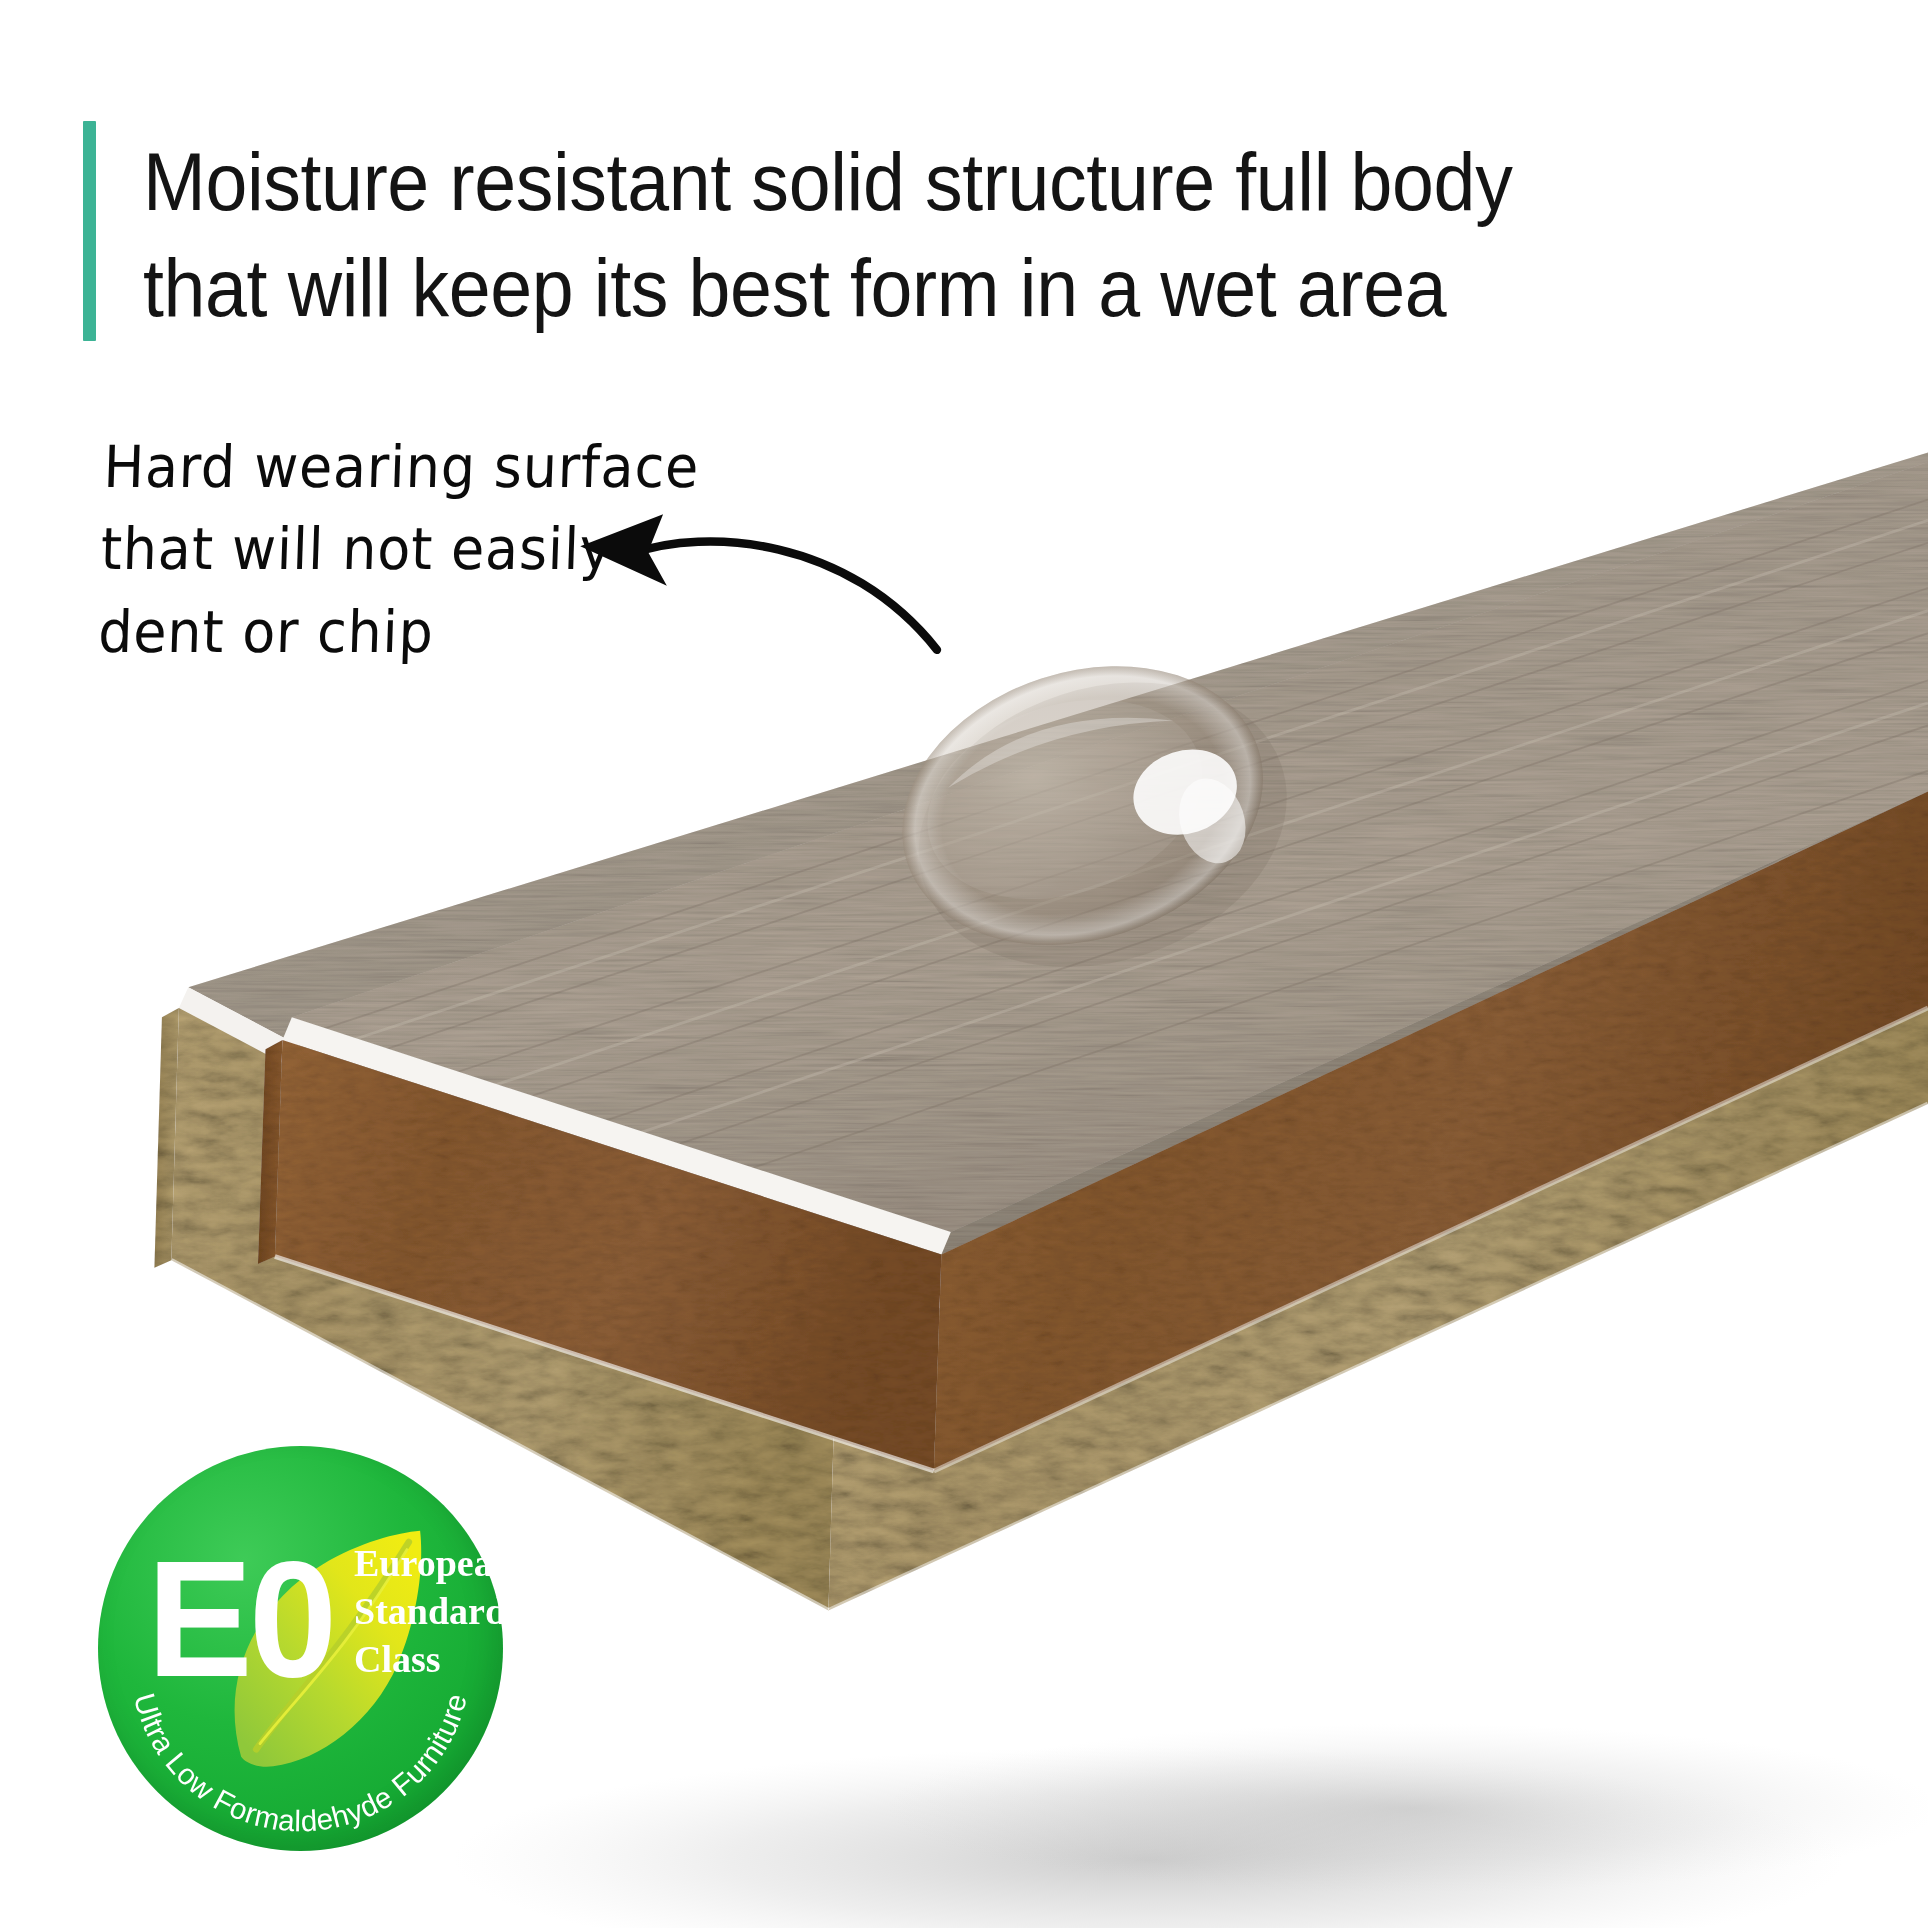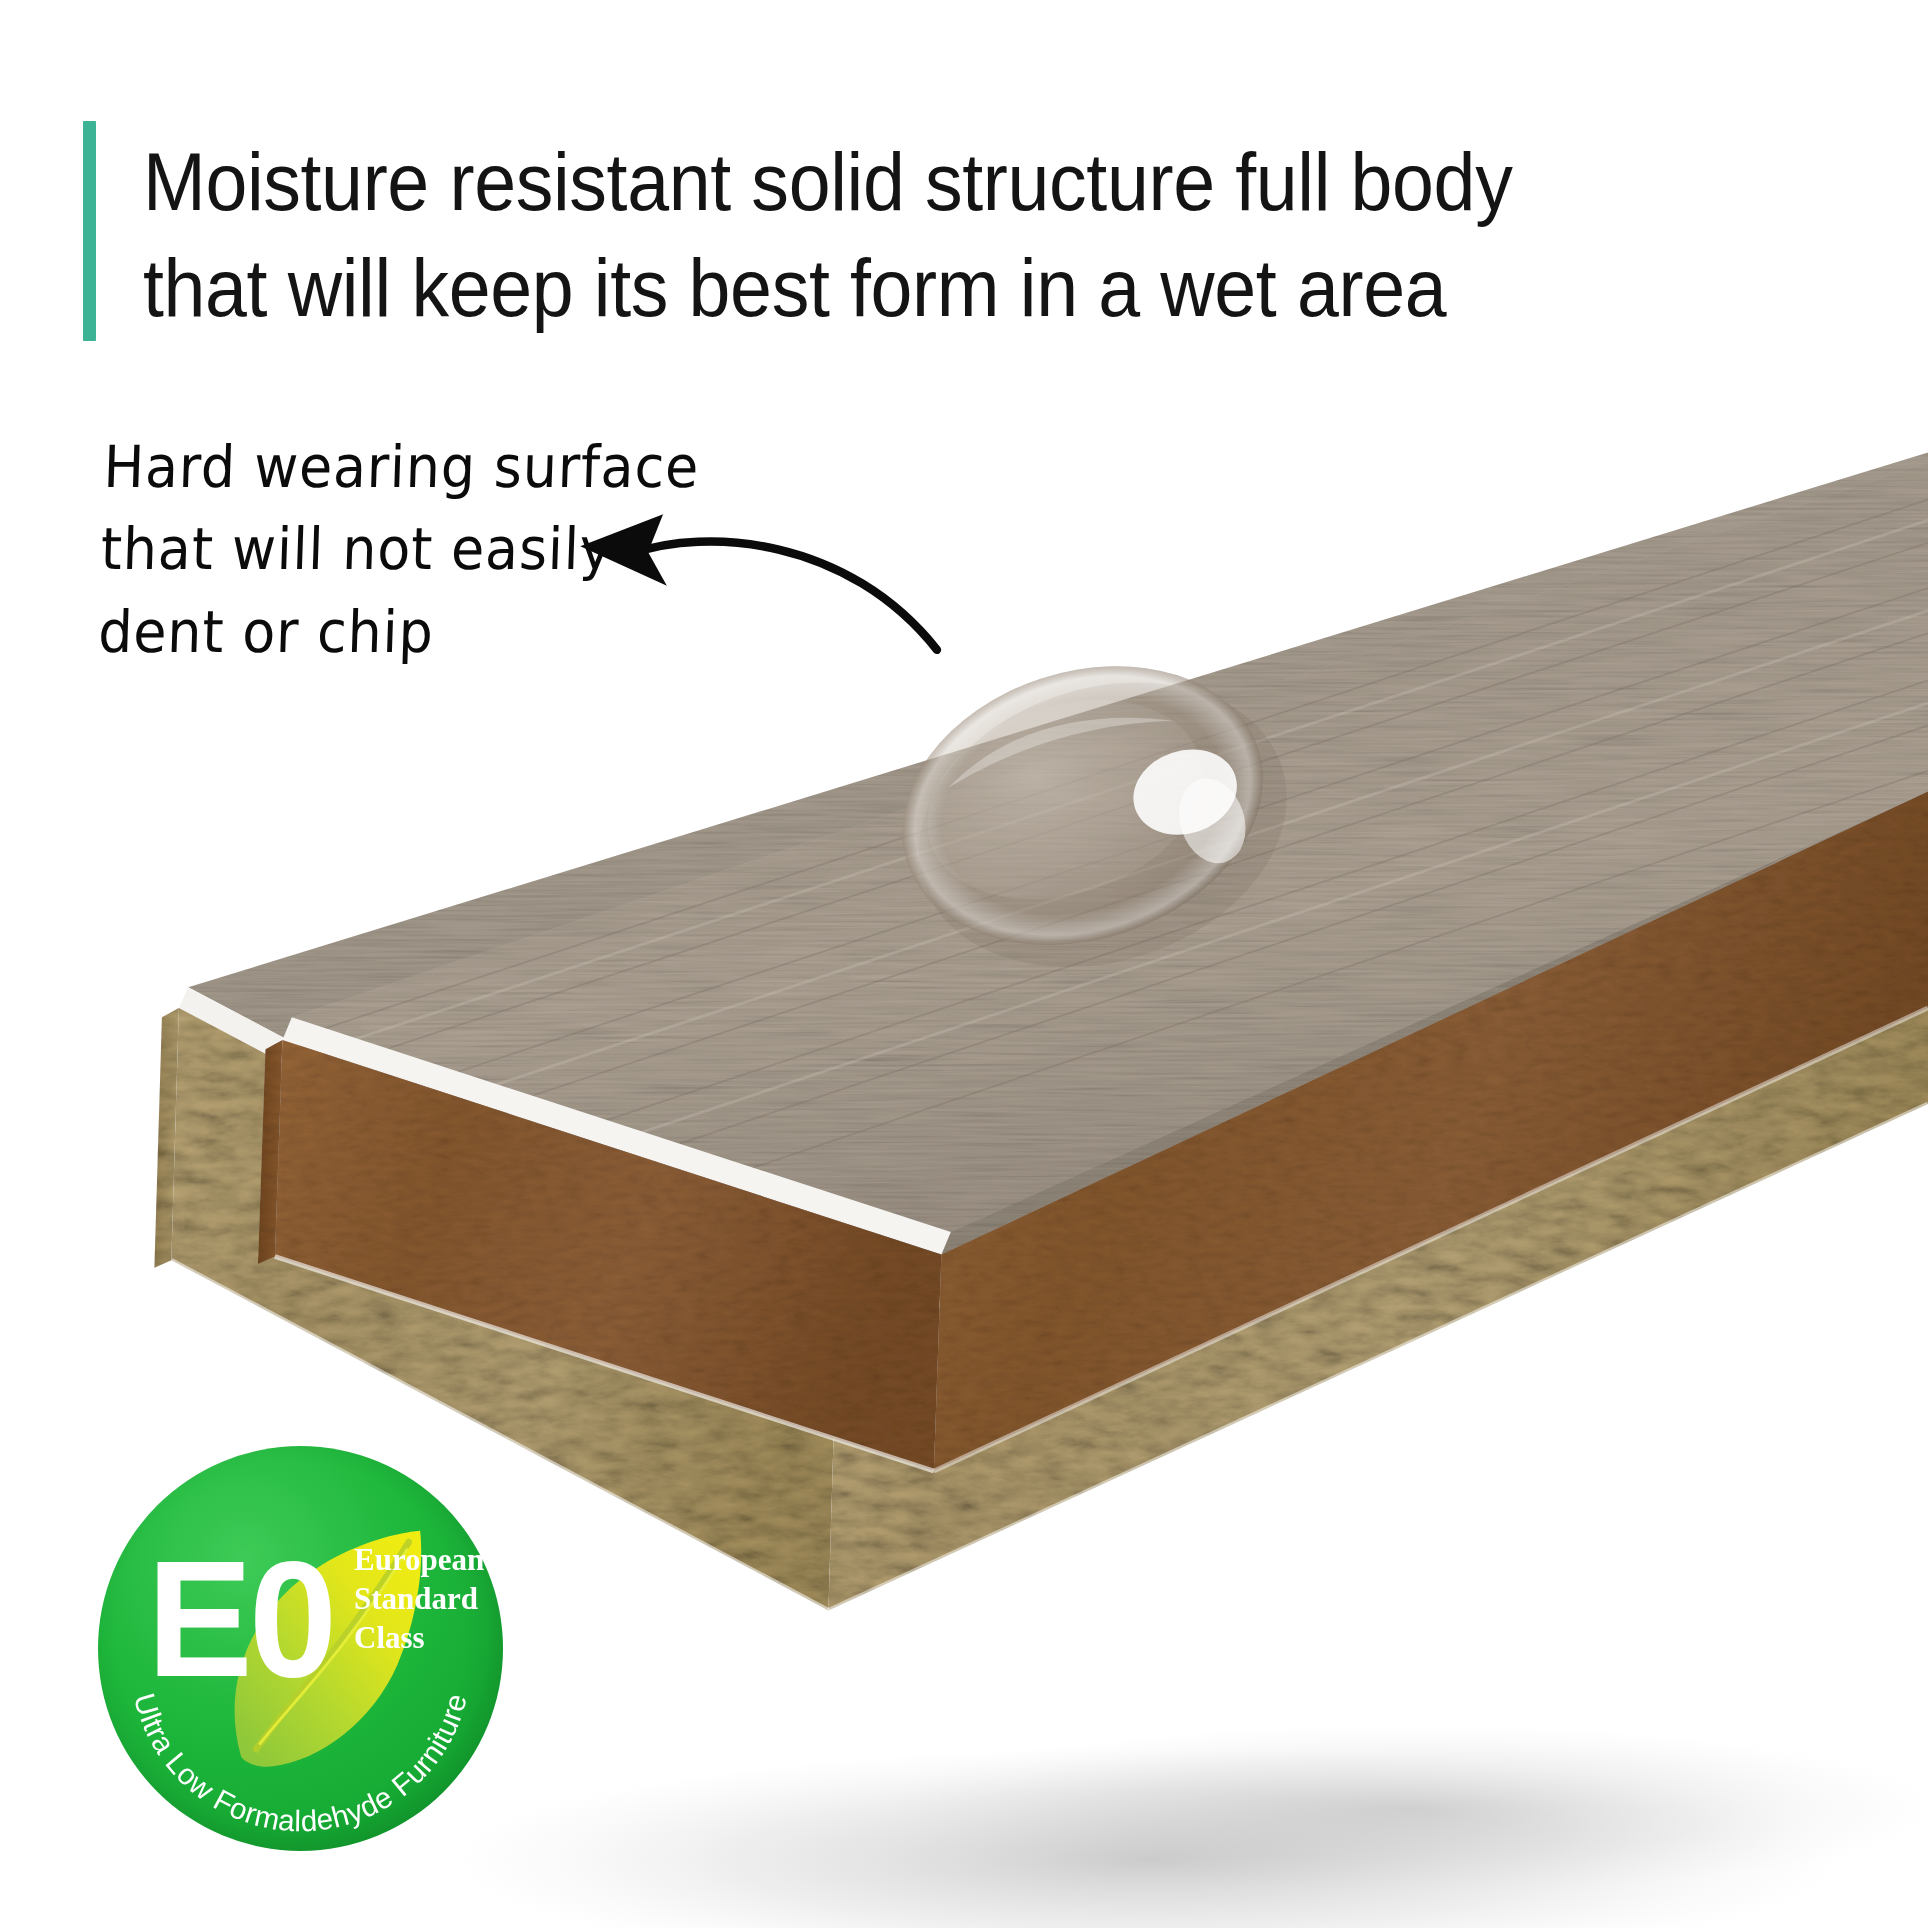--- a/index.html
+++ b/index.html
@@ -106,21 +106,21 @@
     letter-spacing: -3.8px;
     transform: scaleX(0.96);
     transform-origin: left top;
   }
   #eo-standard {
     position: absolute;
     left: 256px;
     top: 94px;
     font-family: "Liberation Serif", serif;
     font-weight: bold;
-    font-size: 31px;
+    font-size: 38px;
     line-height: 1.26;
     color: #ffffff;
     white-space: pre-line;
   }
   #eo-leaf { position: absolute; left: 0; top: 0; width: 405px; height: 405px; }
   #eo-arc-text { position: absolute; left: 0; top: 0; width: 405px; height: 405px; }
 </style>
 </head>
 <body>
 

